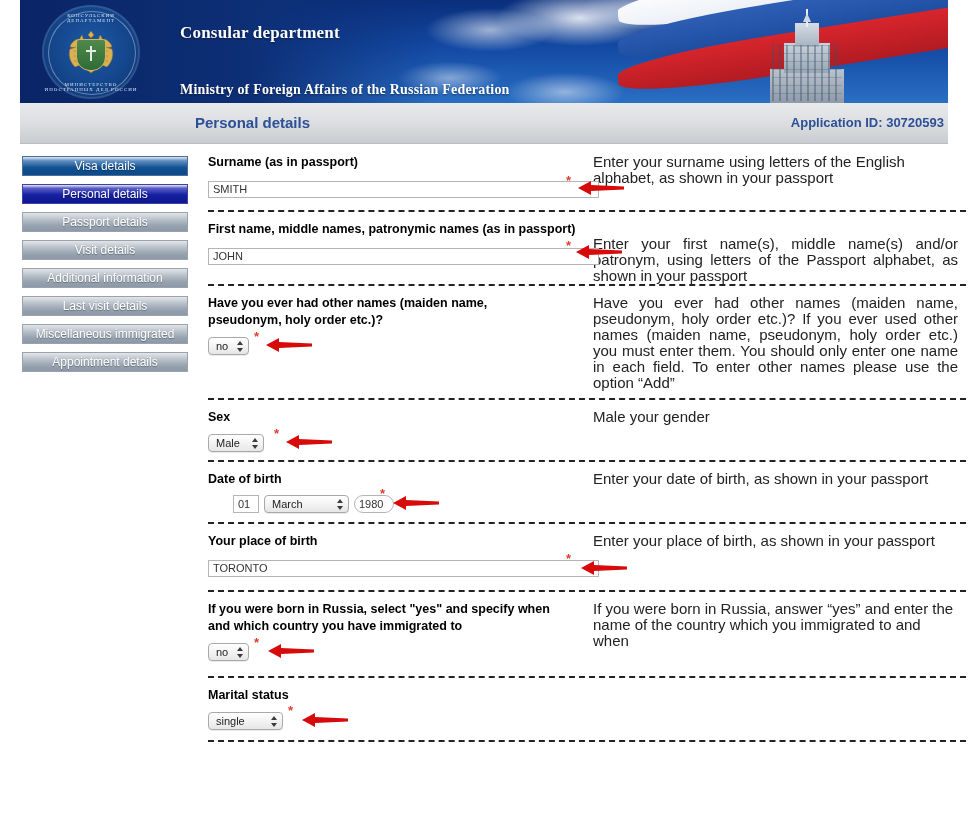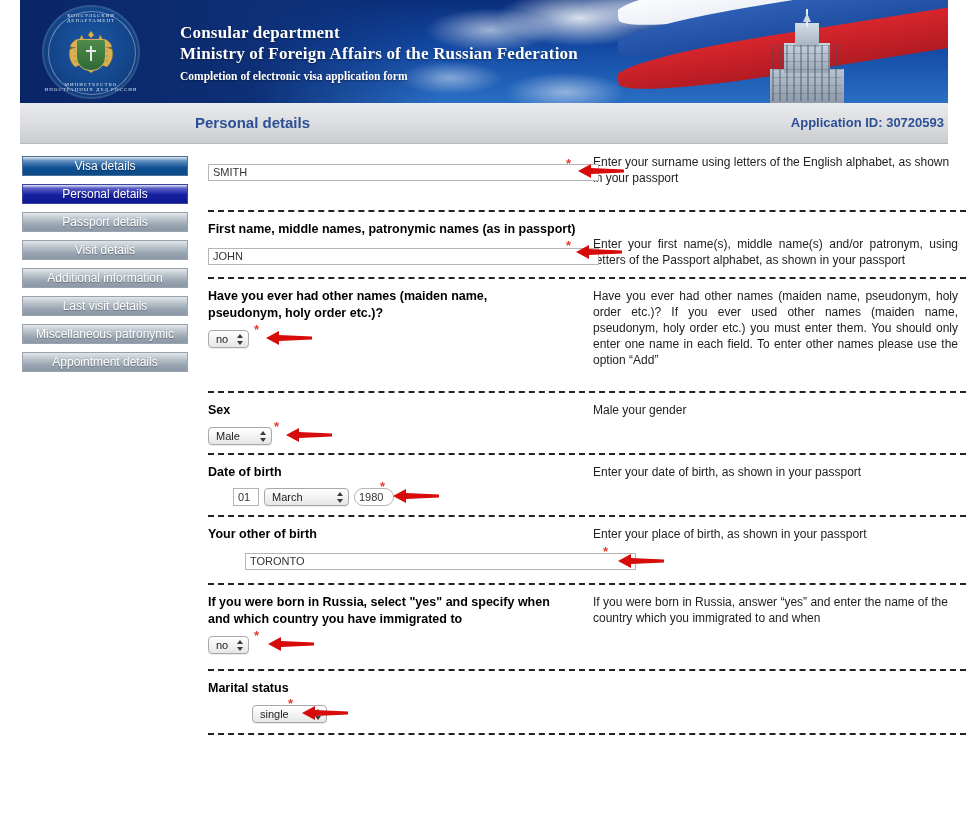--- a/index.html
+++ b/index.html
@@ -94,21 +94,21 @@
     border-radius: 3px 3px 14px 14px;
   }
   .shield:after { content:"";position:absolute; left:50%; top:6px; transform:translateX(-50%);
     width:2px; height:15px; background:#e6e9ec; }
   .shield:before { content:"";position:absolute; left:50%; top:10px; transform:translateX(-50%);
     width:10px; height:2px; background:#e6e9ec; }
 
   .banner-titles { position:absolute; left:160px; top:22px; color:#ffffff;
     font-family:"Liberation Serif", serif; text-shadow: 0 1px 2px rgba(0,0,0,.45); }
   .t1 { font-size:17px; font-weight:bold; line-height:21px; letter-spacing:.2px;}
-  .t2 { font-size:17px; font-weight:bold; line-height:21px; letter-spacing:.2px;}
+  .t2 { font-size:14px; font-weight:bold; line-height:21px; letter-spacing:.2px;margin-top:36px;}
   .t3 { font-size:11.5px; font-weight:bold; line-height:16px; margin-top:4px;}
 
   
   .titlebar {
     position:relative; width:928px; height:40px;
     background: linear-gradient(to bottom, #e9eaec 0%, #dcdee1 50%, #c9ccd0 100%);
     border-bottom: 1px solid #b9bcc1;
   }
   .titlebar .pt {
     position:absolute; left:175px; top:11px;
@@ -144,21 +144,21 @@
   }
 
   .content { position:absolute; left:188px; top:10px; width:758px; }
   .row { position:relative; }
   .sep { border-top: 2px dashed #222; margin: 0; height:0; }
   .sep-inner { display:flex; }
   .col-left { width:385px; padding-right:8px; box-sizing:border-box; }
   .col-right { width:365px; box-sizing:border-box; }
 
   .flabel { font-size:12.5px; font-weight:bold; color:#000; line-height:17px; }
-  .help { font-size:12px; color:#222; line-height:16px; text-align:justify; }
+  .help { font-size:15px; color:#222; line-height:16px; text-align:justify; }
   .help.nojust { text-align:left; }
 
   input.txt {
     font-family:"Liberation Sans", sans-serif;
     font-size:11px; color:#333;
     height:17px; box-sizing:border-box;
     border:1px solid #b5b5b5; background:#fff;
     padding:1px 4px; outline:none;
   }
   .in-wide { width:391px; }
@@ -244,28 +244,29 @@
 
   <div class="body-wrap">
 
     <div class="sidebar">
       <div class="nav-btn visited">Visa details</div>
       <div class="nav-btn active">Personal details</div>
       <div class="nav-btn">Passport details</div>
       <div class="nav-btn">Visit details</div>
       <div class="nav-btn">Additional information</div>
       <div class="nav-btn">Last visit details</div>
-      <div class="nav-btn">Miscellaneous patronymic</div>
+      <div class="nav-btn">Miscellaneous immigrated</div>
       <div class="nav-btn">Appointment details</div>
     </div>
 
     <div class="content">
 
       <div class="row sep-inner" style="min-height:56px;">
         <div class="col-left">
+          <div class="flabel">Surname (as in passport)</div>
           <div style="margin-top:8px; position:relative;">
             <input class="txt in-wide" value="SMITH" style="">
             <span class="star" style="position:absolute; left:358px; top:-3px;">*</span>
             <div class="rarrow" style="left:370px; top:1px;">
               <svg width="46" height="16" viewBox="0 0 46 16">
                   <path d="M0 8 L13 1 L13 5 L46 6.5 L46 9.5 L13 11 L13 15 Z" fill="#d80b0b"></path>
                 </svg>
             </div>
           </div>
         </div>
@@ -313,21 +314,21 @@
         <div class="col-right">
           <div class="help">Have you ever had other names (maiden name, pseudonym, holy order etc.)? If you ever used other names (maiden name, pseudonym, holy order etc.) you must enter them. You should only enter one name in each field. To enter other names please use the option “Add”</div>
         </div>
       </div>
       <div class="sep"></div>
 
       <div class="row sep-inner" style="min-height:51px; padding-top:9px;">
         <div class="col-left">
           <div class="flabel">Sex</div>
           <div style="margin-top:7px; position:relative;">
-            <span class="sel" style="width:64px;">
+            <span class="sel" style="width:56px;">
               <span>Male</span>
               <span class="arrows"></span>
             </span>
             <span class="star" style="position:absolute; left:66px; top:-4px;">*</span>
             <div class="rarrow" style="left:78px; top:1px;">
               <svg width="46" height="16" viewBox="0 0 46 16">
                   <path d="M0 8 L13 1 L13 5 L46 6.5 L46 9.5 L13 11 L13 15 Z" fill="#d80b0b"></path>
                 </svg>
             </div>
           </div>
@@ -357,22 +358,22 @@
           </div>
         </div>
         <div class="col-right">
           <div class="help nojust">Enter your date of birth, as shown in your passport</div>
         </div>
       </div>
       <div class="sep"></div>
 
       <div class="row sep-inner" style="min-height:57px; padding-top:9px;">
         <div class="col-left">
-          <div class="flabel">Your other of birth</div>
-          <div style="margin-top:8px; position:relative;margin-left:37px;">
+          <div class="flabel">Your place of birth</div>
+          <div style="margin-top:8px; position:relative;">
             <input class="txt in-wide" value="TORONTO" style="">
             <span class="star" style="position:absolute; left:358px; top:-4px;">*</span>
             <div class="rarrow" style="left:373px; top:2px;">
               <svg width="46" height="16" viewBox="0 0 46 16">
                   <path d="M0 8 L13 1 L13 5 L46 6.5 L46 9.5 L13 11 L13 15 Z" fill="#d80b0b"></path>
                 </svg>
             </div>
           </div>
         </div>
         <div class="col-right">
@@ -400,21 +401,21 @@
         <div class="col-right">
           <div class="help nojust">If you were born in Russia, answer “yes” and enter the name of the country which you immigrated to and when</div>
         </div>
       </div>
       <div class="sep"></div>
 
       <div class="row sep-inner" style="min-height:53px; padding-top:9px;">
         <div class="col-left">
           <div class="flabel">Marital status</div>
           <div style="margin-top:7px; position:relative;">
-            <span class="sel" style="width:75px;margin-left:44px;">
+            <span class="sel" style="width:75px;">
               <span>single</span>
               <span class="arrows"></span>
             </span>
             <span class="star" style="position:absolute; left:80px; top:-5px;">*</span>
             <div class="rarrow" style="left:94px; top:1px;">
               <svg width="46" height="16" viewBox="0 0 46 16">
                   <path d="M0 8 L13 1 L13 5 L46 6.5 L46 9.5 L13 11 L13 15 Z" fill="#d80b0b"></path>
                 </svg>
             </div>
           </div>

